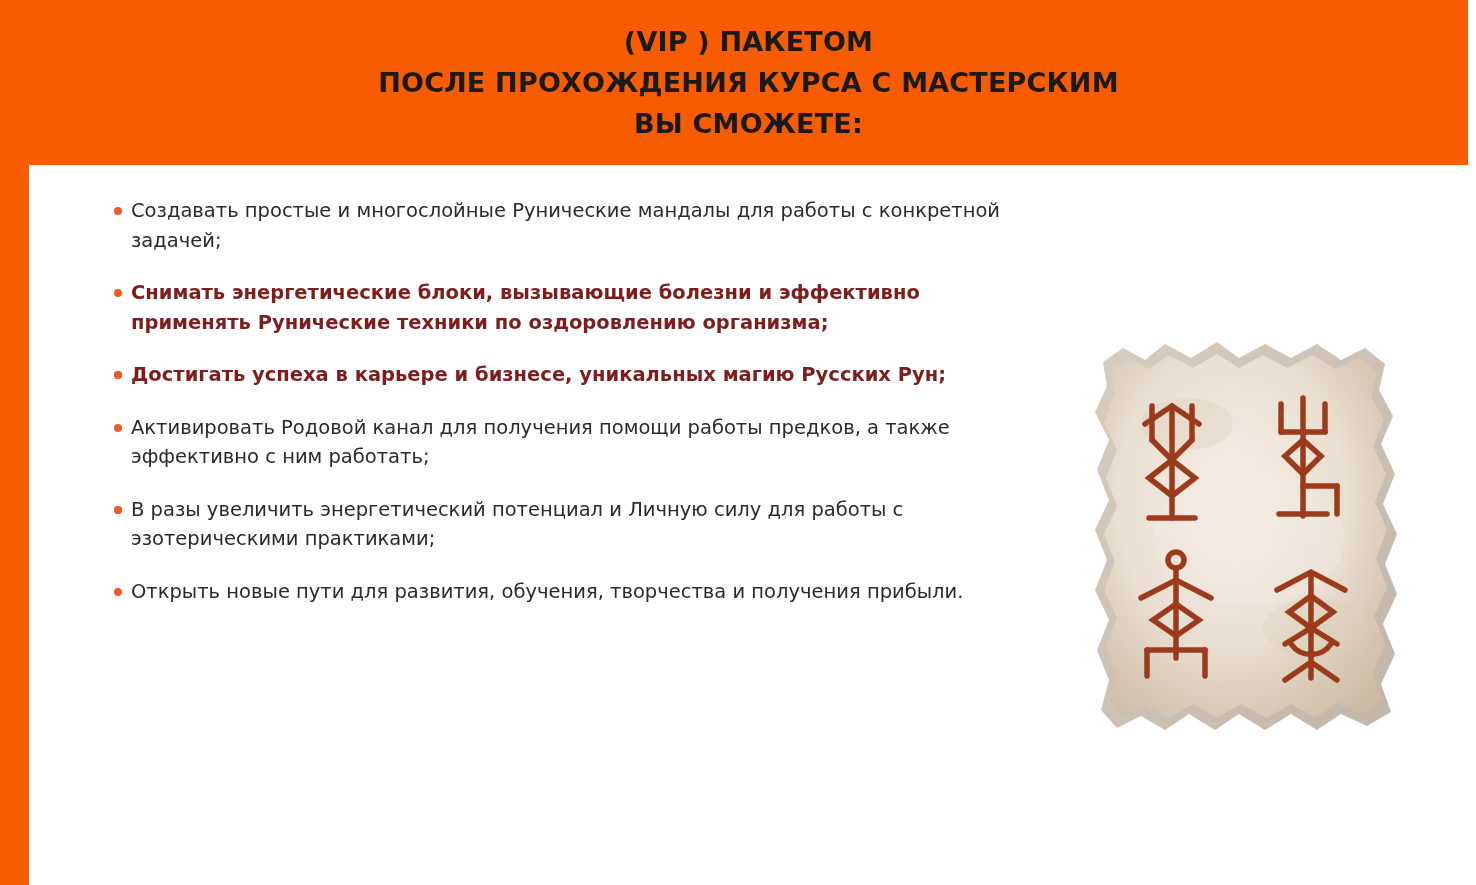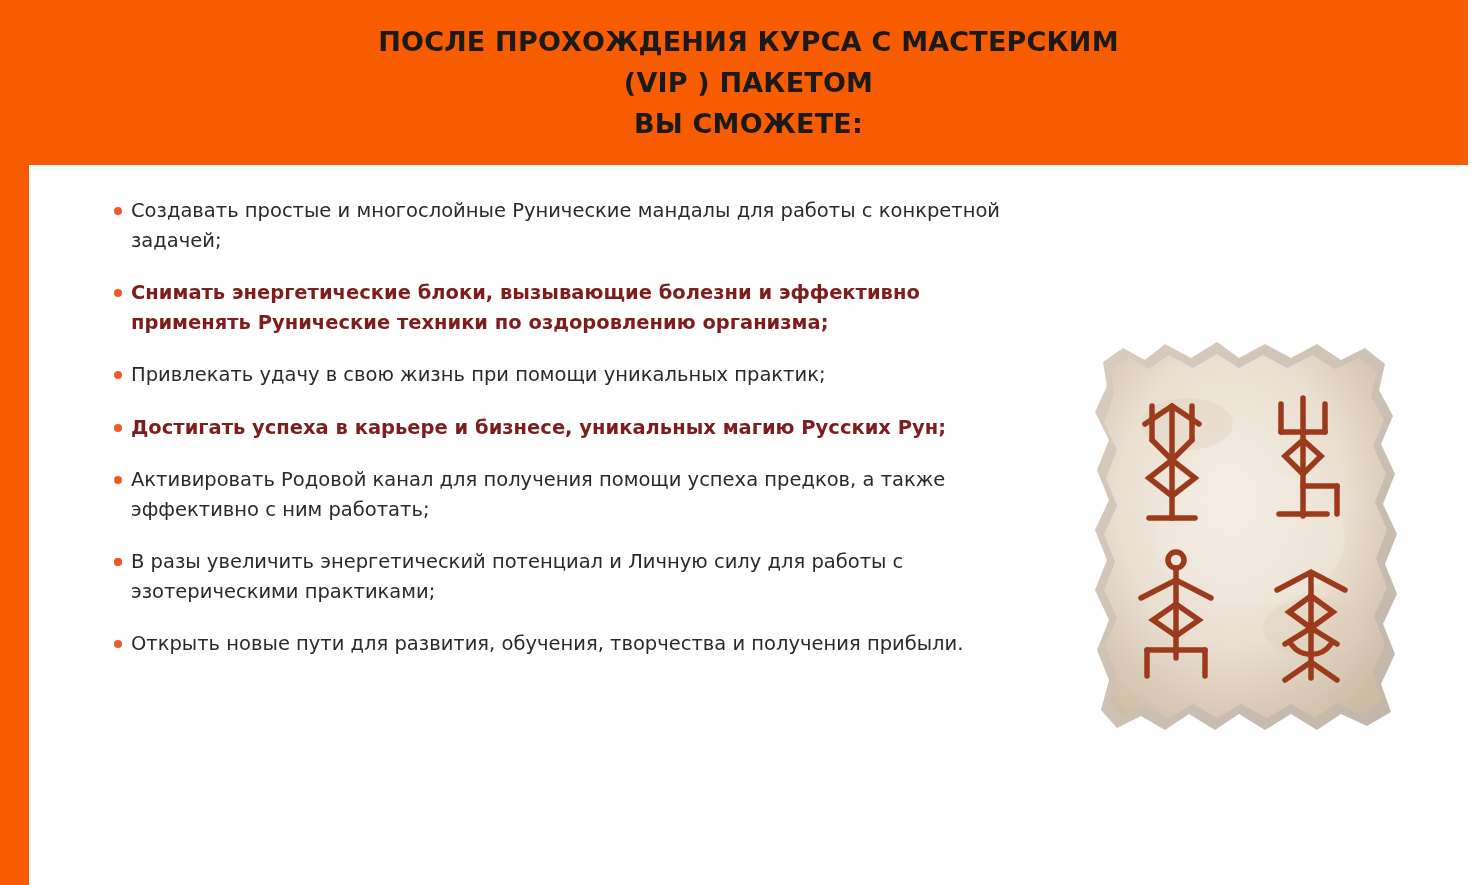--- a/index.html
+++ b/index.html
@@ -123,47 +123,46 @@
 </style>
 </head>
 <body>
 
 <div class="page">
 
   <div class="left-strip"></div>
   <div class="right-strip"></div>
 
   <div class="header-band">
+    <div class="line">(VIP ) ПАКЕТОМ</div>
     <div class="line">ПОСЛЕ ПРОХОЖДЕНИЯ КУРСА С МАСТЕРСКИМ</div>
-    <div class="line">(VIP ) ПАКЕТОМ</div>
     <div class="line">ВЫ СМОЖЕТЕ:</div>
   </div>
 
   <div class="content">
 
     <ul class="list">
       <li>
         <span class="bullet"></span>
         <span>Создавать простые и многослойные Рунические мандалы для работы с конкретной задачей;</span>
       </li>
       <li class="bold">
         <span class="bullet"></span>
         <span>Снимать энергетические блоки, вызывающие болезни и эффективно применять Рунические техники по оздоровлению организма;</span>
       </li>
       <li>
         <span class="bullet"></span>
-        <span>Привлекать удачу в свою жизнь при помощи уникальных практик;</span>
       </li>
       <li class="bold">
         <span class="bullet"></span>
         <span>Достигать успеха в карьере и бизнесе, уникальных магию Русских Рун;</span>
       </li>
       <li>
         <span class="bullet"></span>
-        <span>Активировать Родовой канал для получения помощи успеха предков, а также эффективно с ним работать;</span>
+        <span>Активировать Родовой канал для получения помощи работы предков, а также эффективно с ним работать;</span>
       </li>
       <li class="bold">
         <span class="bullet"></span>
       </li>
       <li>
         <span class="bullet"></span>
         <span>В разы увеличить энергетический потенциал и Личную силу для работы с эзотерическими практиками;</span>
       </li>
       <li>
         <span class="bullet"></span>

